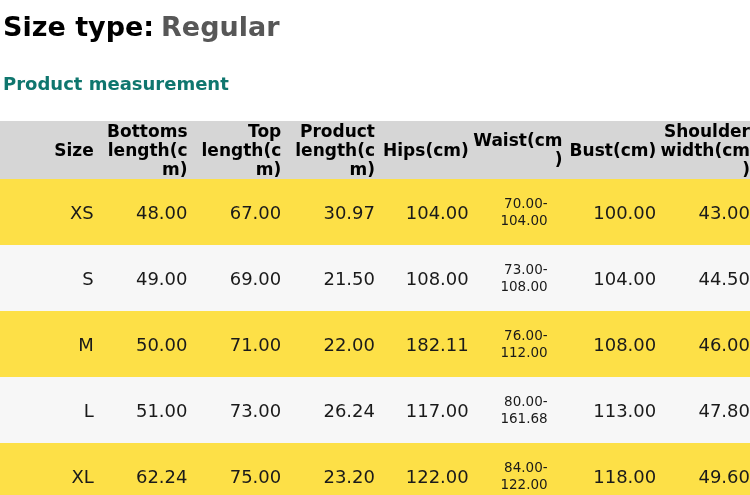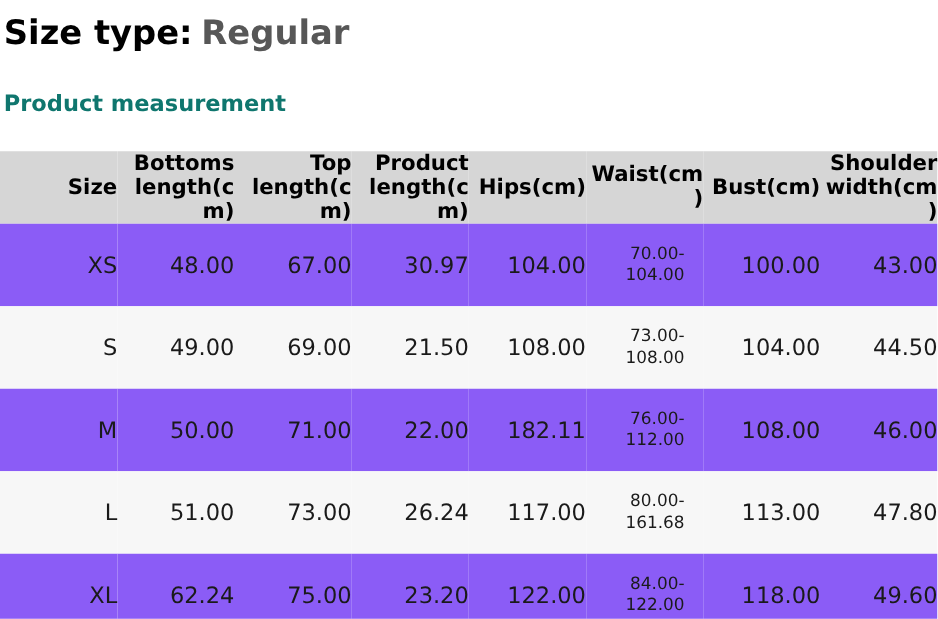--- a/index.html
+++ b/index.html
@@ -49,21 +49,21 @@
     height: 58px;
     background: #d6d6d6;
   }
   th {
     font-size: 17px;
     font-weight: bold;
     line-height: 19px;
     color: #000000;
   }
   th .hl { white-space: nowrap; }
-  tbody tr { height: 52.67px; background: #8b5cf6; }
+  tbody tr { height: 52.67px; background: #fde047; }
   tbody tr:nth-child(even) { background: #f7f7f7; }
   td { font-size: 18px; }
   td .waist-val {
     width: 64px;
     margin: 16px auto;
     font-size: 13.5px;
     line-height: 17px;
   }
 </style>
 </head>

